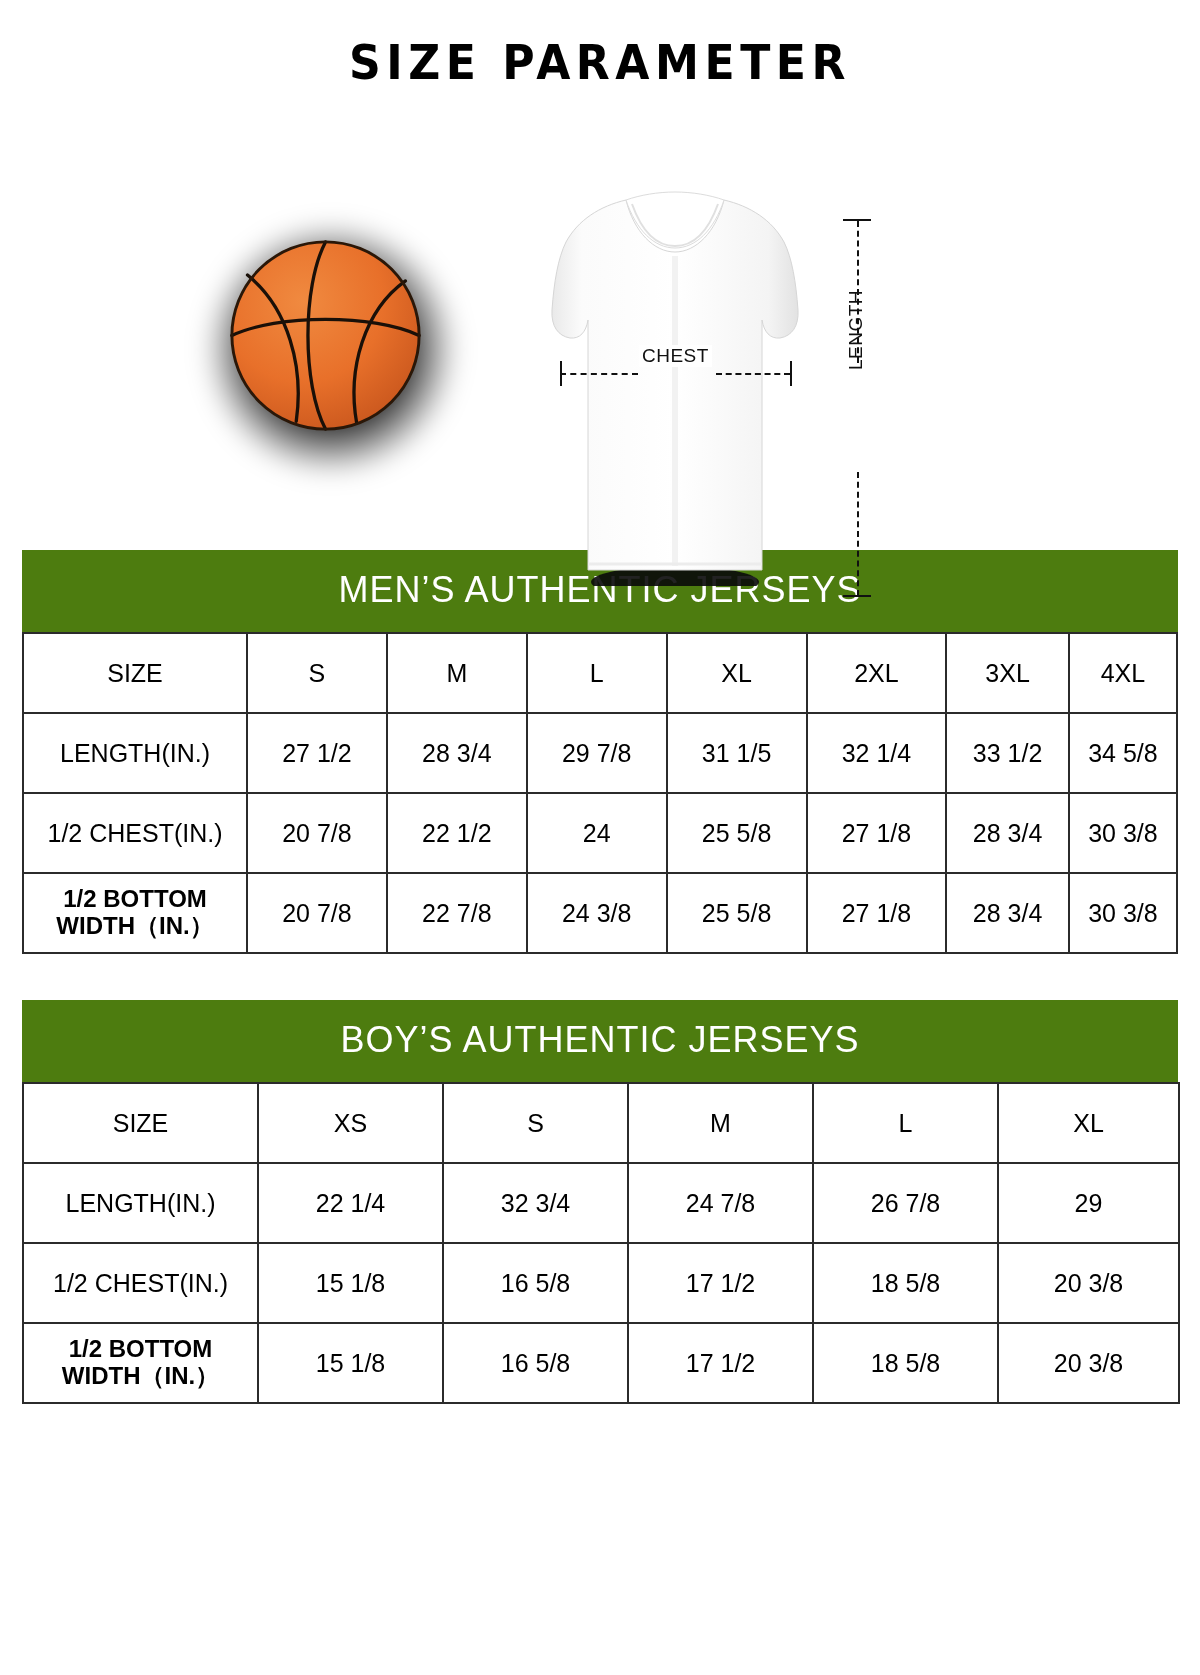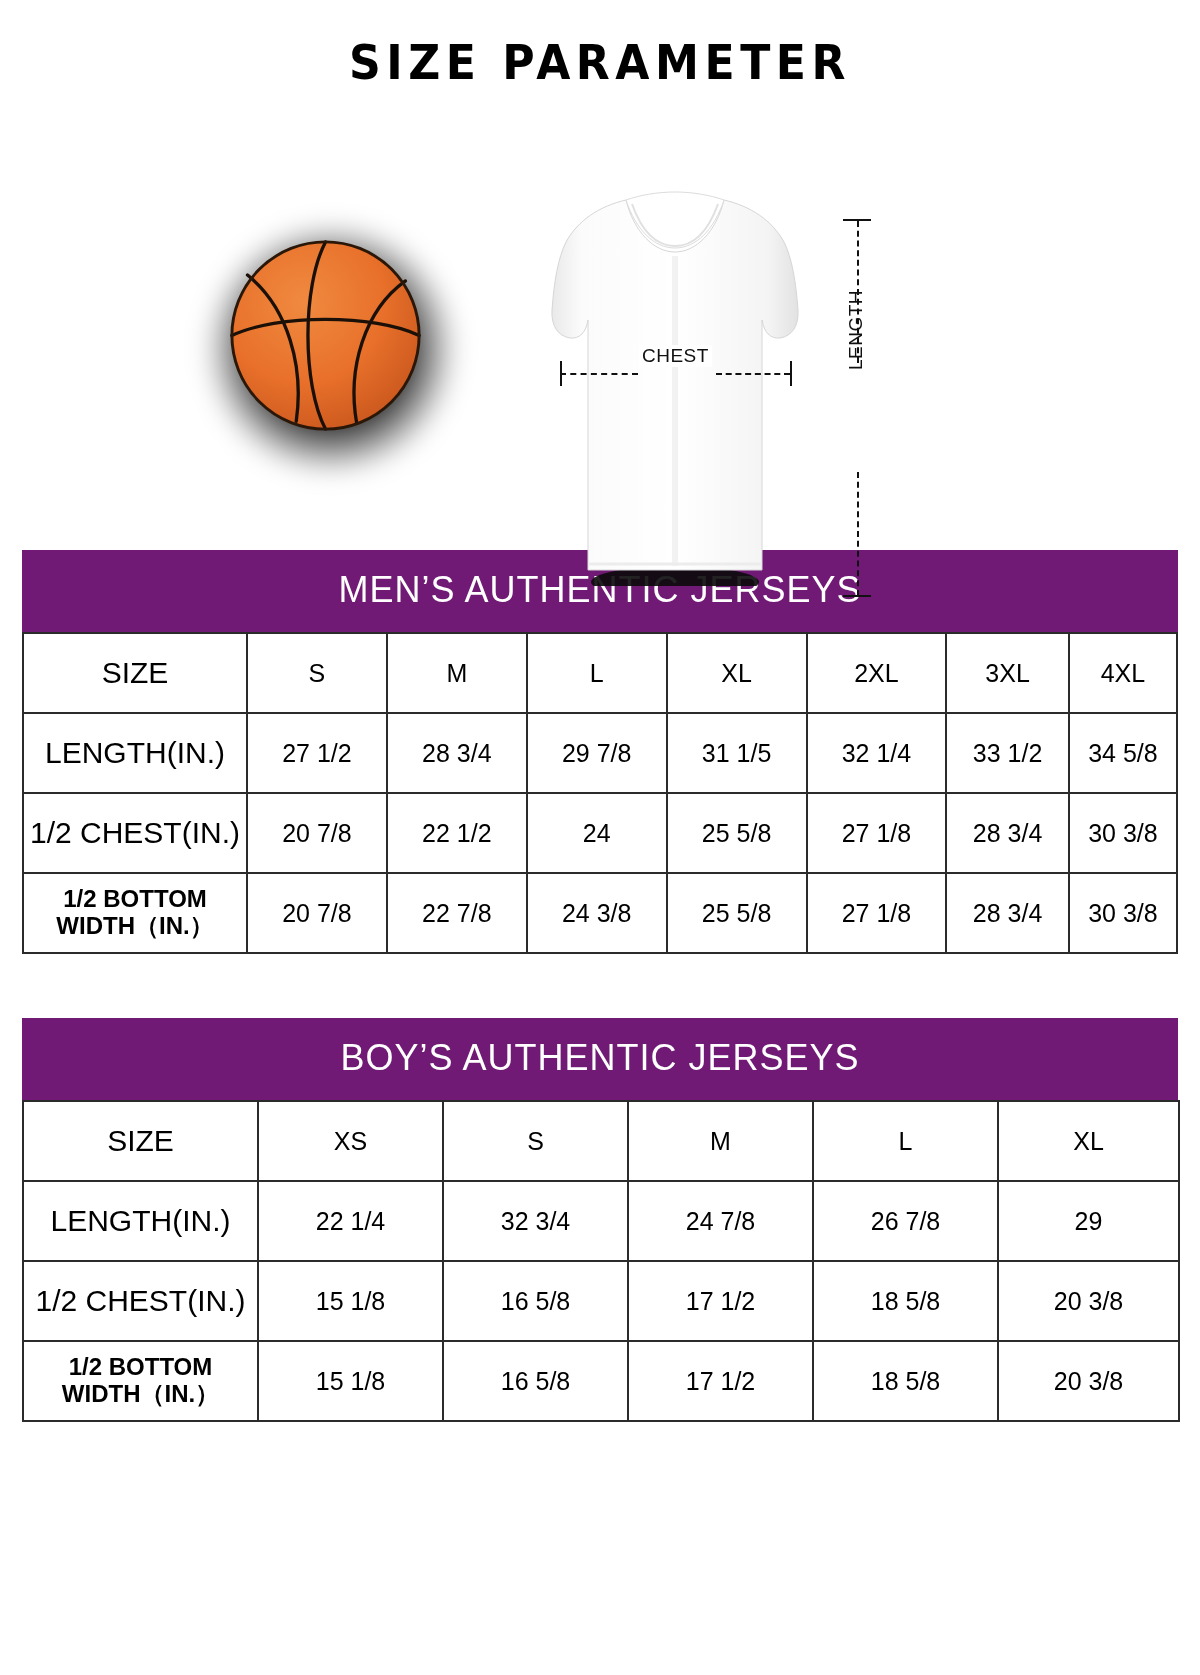--- a/index.html
+++ b/index.html
@@ -116,21 +116,21 @@
     position: absolute;
     border-top: 2px solid #111;
     height: 0;
   }
 
   
   .table-block {
     margin: 0 22px;
   }
   .block-header {
-    background: #701a75;
+    background: #4d7c0f;
     color: #ffffff;
     text-align: center;
     font-size: 36px;
     letter-spacing: 1px;
     padding: 19px 0 21px 0;
     font-family: "Liberation Sans", sans-serif;
   }
   table.size {
     border-collapse: collapse;
     width: 100%;
@@ -139,29 +139,29 @@
   table.size td {
     border: 2px solid #2b2b2b;
     text-align: center;
     font-size: 25px;
     height: 74px;
     padding: 2px 4px;
     font-family: "Liberation Sans", sans-serif;
     white-space: nowrap;
   }
   table.size td.rowhead {
-    font-size: 30px;
+    font-size: 25px;
   }
   table.size td.two-line {
     line-height: 1.12;
     font-size: 24px;
     font-weight: bold;
   }
   .men-block { margin-top: 20px; }
-  .boys-block { margin-top: 64px; }
+  .boys-block { margin-top: 46px; }
 </style>
 </head>
 <body>
 
 <div class="page">
 
   <div class="title">SIZE PARAMETER</div>
 
   <div class="illus">
 

